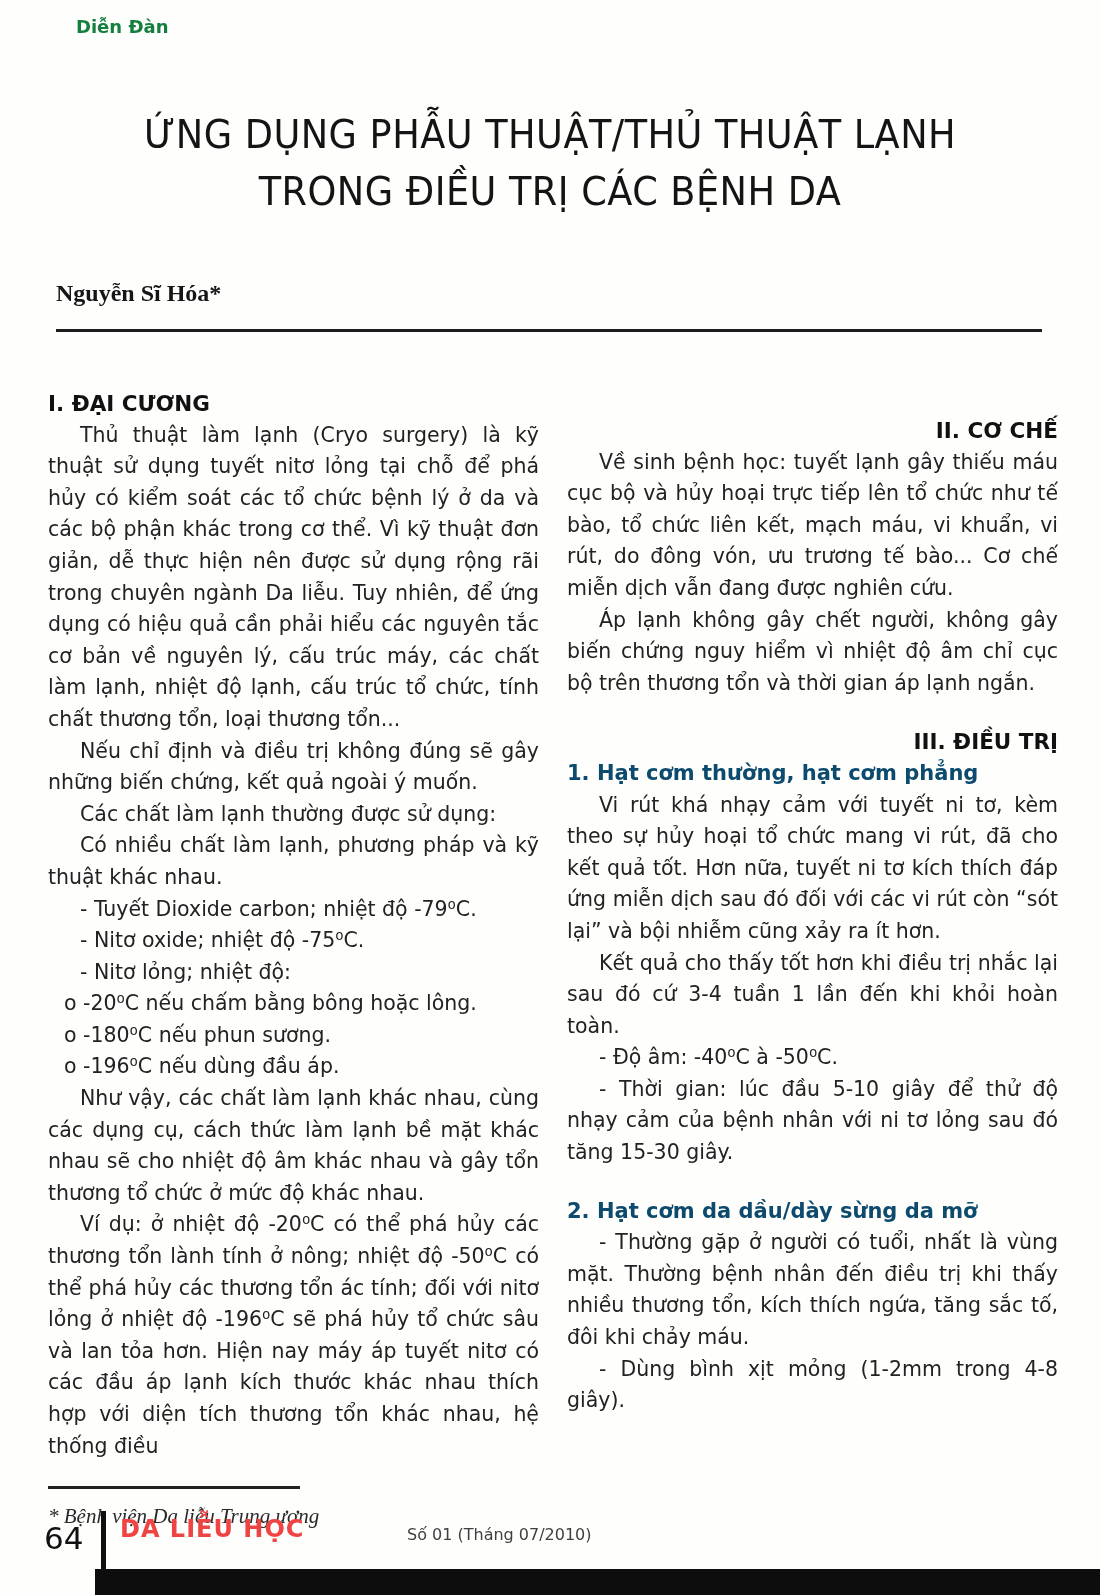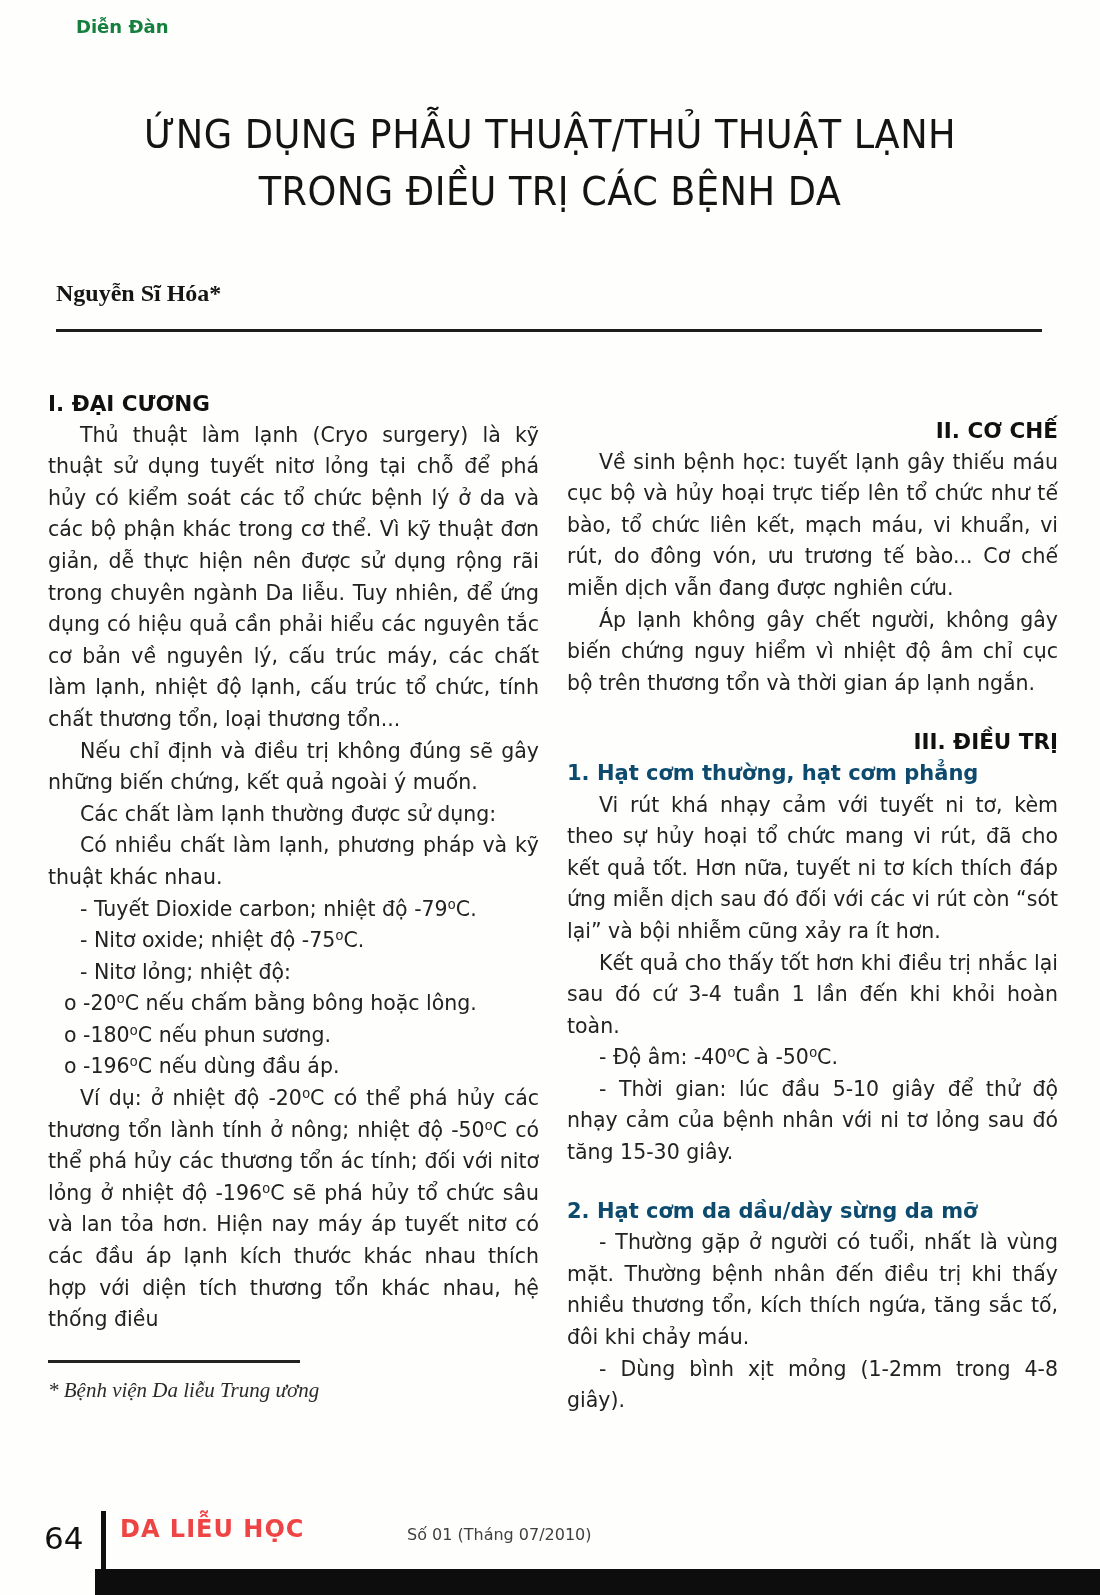--- a/index.html
+++ b/index.html
@@ -99,20 +99,21 @@
       <p class="indent">Thủ thuật làm lạnh (Cryo surgery) là kỹ thuật sử dụng tuyết nitơ lỏng tại chỗ để phá hủy có kiểm soát các tổ chức bệnh lý ở da và các bộ phận khác trong cơ thể. Vì kỹ thuật đơn giản, dễ thực hiện nên được sử dụng rộng rãi trong chuyên ngành Da liễu. Tuy nhiên, để ứng dụng có hiệu quả cần phải hiểu các nguyên tắc cơ bản về nguyên lý, cấu trúc máy, các chất làm lạnh, nhiệt độ lạnh, cấu trúc tổ chức, tính chất thương tổn, loại thương tổn...</p>
       <p class="indent">Nếu chỉ định và điều trị không đúng sẽ gây những biến chứng, kết quả ngoài ý muốn.</p>
       <p class="indent">Các chất làm lạnh thường được sử dụng:</p>
       <p class="indent">Có nhiều chất làm lạnh, phương pháp và kỹ thuật khác nhau.</p>
       <p class="dash-item">- Tuyết Dioxide carbon; nhiệt độ -79⁰C.</p>
       <p class="dash-item">- Nitơ oxide; nhiệt độ -75⁰C.</p>
       <p class="dash-item">- Nitơ lỏng; nhiệt độ:</p>
       <p class="o-item">o -20⁰C nếu chấm bằng bông hoặc lông.</p>
       <p class="o-item">o -180⁰C nếu phun sương.</p>
       <p class="o-item">o -196⁰C nếu dùng đầu áp.</p>
+      <p class="indent">Như vậy, các chất làm lạnh khác nhau, cùng các dụng cụ, cách thức làm lạnh bề mặt khác nhau sẽ cho nhiệt độ âm khác nhau và gây tổn thương tổ chức ở mức độ khác nhau.</p>
       <p class="indent">Ví dụ: ở nhiệt độ -20⁰C có thể phá hủy các thương tổn lành tính ở nông; nhiệt độ -50⁰C có thể phá hủy các thương tổn ác tính; đối với nitơ lỏng ở nhiệt độ -196⁰C sẽ phá hủy tổ chức sâu và lan tỏa hơn. Hiện nay máy áp tuyết nitơ có các đầu áp lạnh kích thước khác nhau thích hợp với diện tích thương tổn khác nhau, hệ thống điều</p>
       <div class="footnote-rule"></div>
       <p class="footnote">* Bệnh viện Da liễu Trung ương</p>
     </div>
 
     <div class="col">
       <p class="sec-heading mt">II. CƠ CHẾ</p>
       <p class="indent">Về sinh bệnh học: tuyết lạnh gây thiếu máu cục bộ và hủy hoại trực tiếp lên tổ chức như tế bào, tổ chức liên kết, mạch máu, vi khuẩn, vi rút, do đông vón, ưu trương tế bào... Cơ chế miễn dịch vẫn đang được nghiên cứu.</p>
       <p class="indent">Áp lạnh không gây chết người, không gây biến chứng nguy hiểm vì nhiệt độ âm chỉ cục bộ trên thương tổn và thời gian áp lạnh ngắn.</p>
       <p class="sec-heading mt">III. ĐIỀU TRỊ</p>

